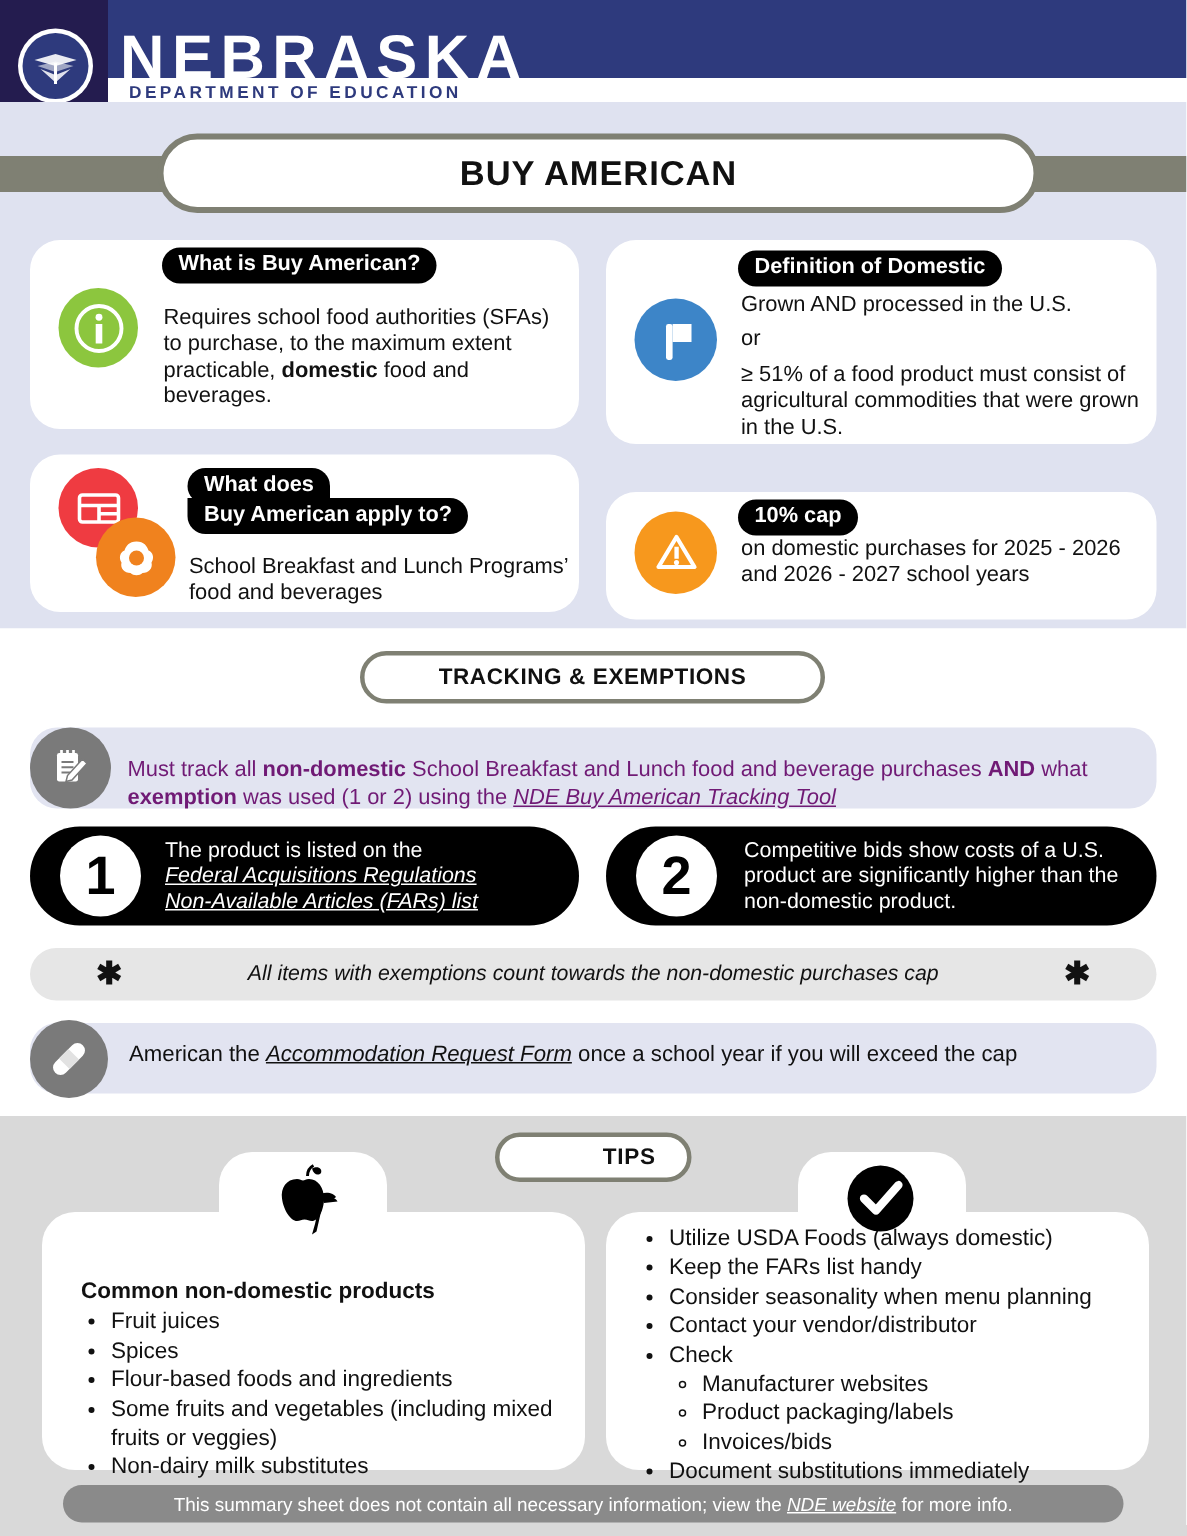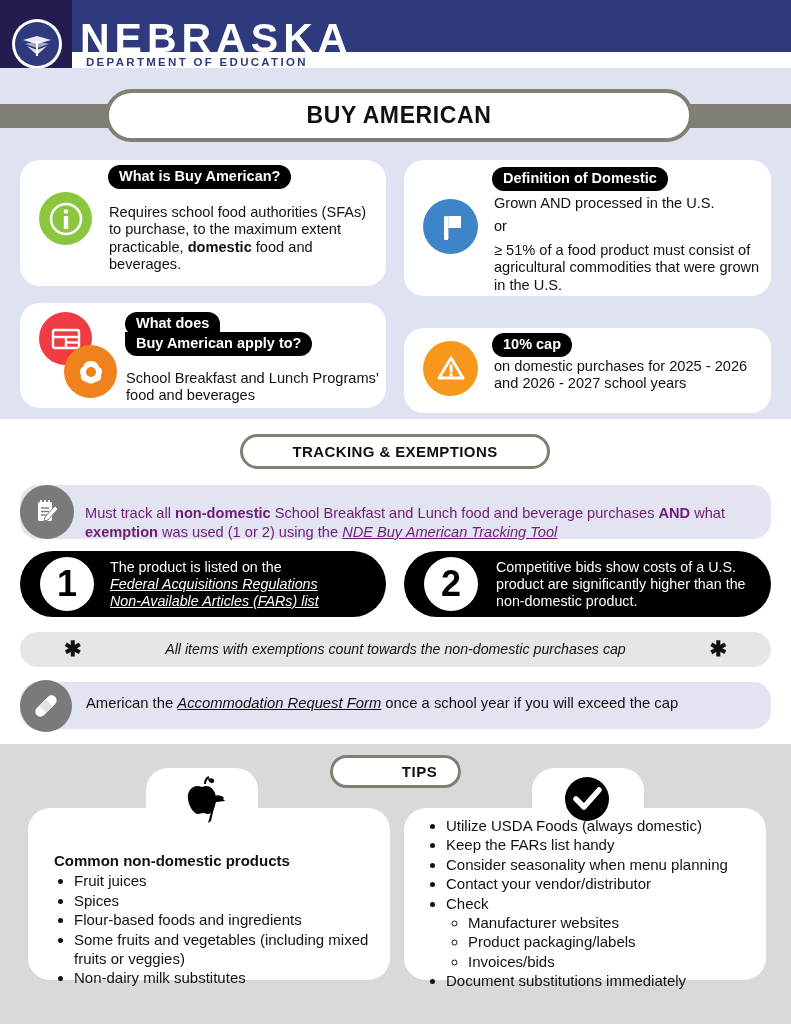--- a/index.html
+++ b/index.html
@@ -293,14 +293,19 @@
         <ul>
           <li>Manufacturer websites</li>
           <li>Product packaging/labels</li>
           <li>Invoices/bids</li>
         </ul>
         <li>Document substitutions immediately</li>
       </ul>
     </div>
   </div>
 
+  <div class="footer">
+    <span>
+      <span>This summary sheet does not contain all necessary information; view the </span><span class="u-ital">NDE website</span><span> for more info.</span>
+    </span>
+  </div>
 
 </div>
 
 </body></html>

